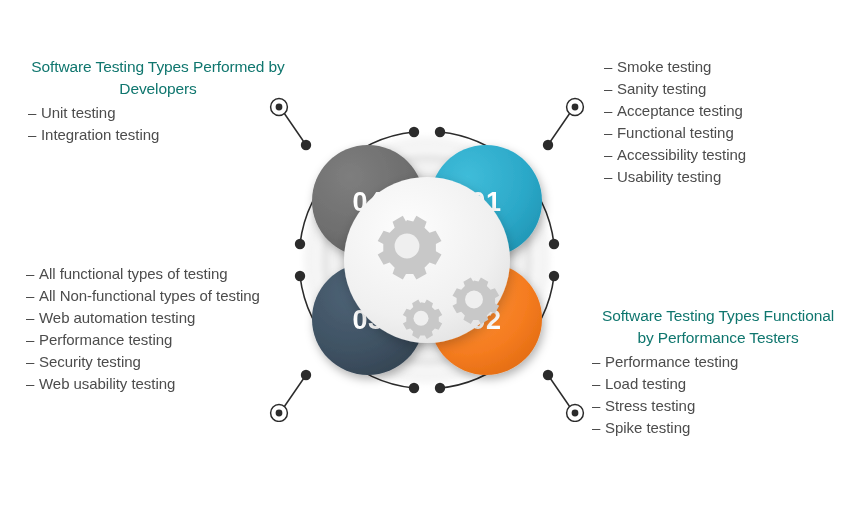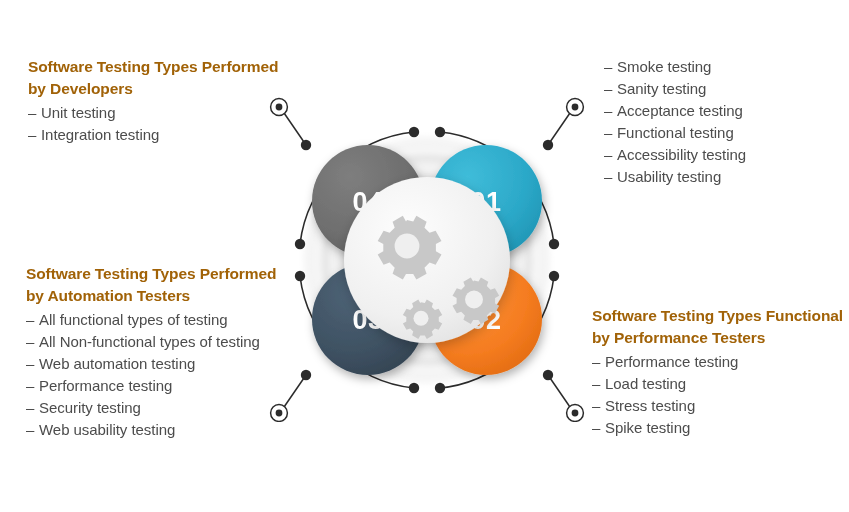--- a/index.html
+++ b/index.html
@@ -10,24 +10,25 @@
     overflow:hidden;
     position:relative;
   }
   .canvas{position:relative;width:849px;height:512px;}
 
   
   .block{position:absolute;}
   .block h3{
     margin:0 0 2px 0;
     font-size:15.5px;
-    font-weight:bold;
-    color:#a16207;
+    font-weight:normal;
+    color:#0f766e;
     line-height:1.42;
     letter-spacing:-0.1px;
+    text-align:center;
   }
   .block ul{margin:0;padding:0;list-style:none;}
   .block li{
     font-size:15px;
     color:#4c4c4c;
     line-height:1.47;
     padding-left:13px;
     position:relative;
     letter-spacing:-0.05px;
   }
@@ -223,21 +224,20 @@
         <li><span class="dash">–</span>Smoke testing</li>
         <li><span class="dash">–</span>Sanity testing</li>
         <li><span class="dash">–</span>Acceptance testing</li>
         <li><span class="dash">–</span>Functional testing</li>
         <li><span class="dash">–</span>Accessibility testing</li>
         <li><span class="dash">–</span>Usability testing</li>
       </ul>
   </div>
 
   <div class="block" id="block-automation">
-    <h3>Software Testing Types Performed by Automation Testers</h3>
     <ul>
         <li><span class="dash">–</span>All functional types of testing</li>
         <li><span class="dash">–</span>All Non-functional types of testing</li>
         <li><span class="dash">–</span>Web automation testing</li>
         <li><span class="dash">–</span>Performance testing</li>
         <li><span class="dash">–</span>Security testing</li>
         <li><span class="dash">–</span>Web usability testing</li>
       </ul>
   </div>
 

